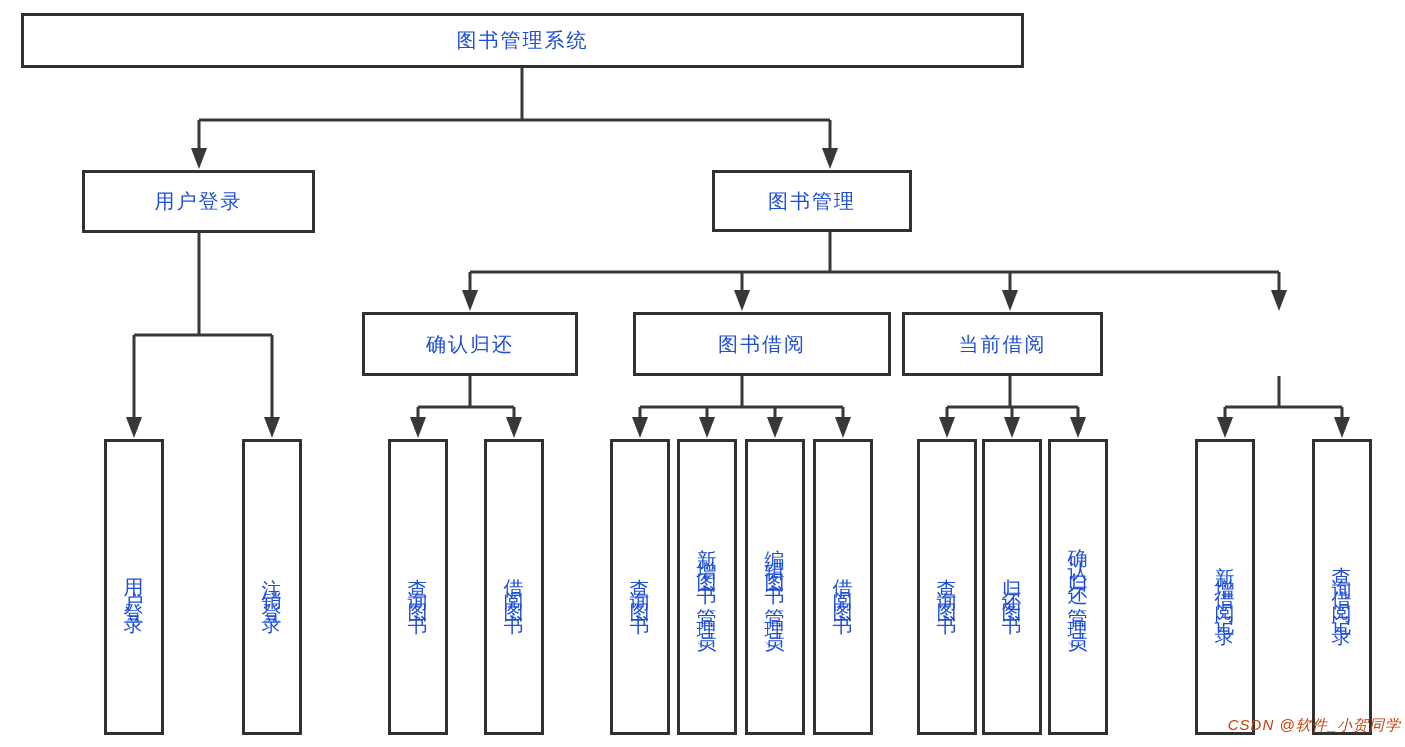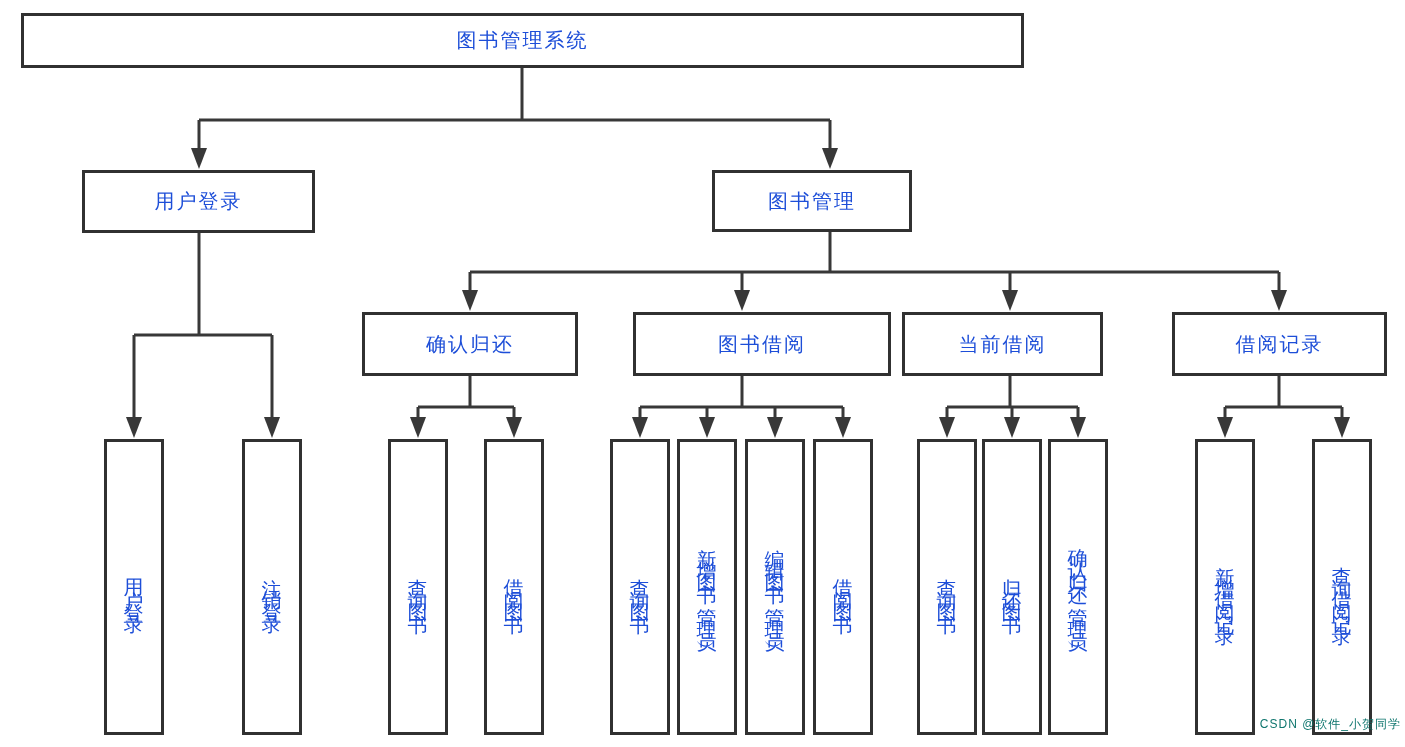--- a/index.html
+++ b/index.html
@@ -44,25 +44,26 @@
     text-orientation: mixed;
     font-size: 20px;
     letter-spacing: 12px;
     line-height: 1;
     white-space: nowrap;
   }
   .watermark {
     position: absolute;
     right: 4px;
     top: 716px;
-    font-size: 12px;
-    color: #0f766e;
+    font-size: 15px;
+    color: #c2410c;
     letter-spacing: 1px;
     z-index: 5;
     white-space: nowrap;
+    font-style: italic;
   }
   
   #n-root            { left: 21px;   top: 13px;  width: 1003px; height: 55px; }
   #n-user-login      { left: 82px;   top: 170px; width: 233px;  height: 63px; }
   #n-book-mgmt       { left: 712px;  top: 170px; width: 200px;  height: 62px; }
   #n-new-book-rec    { left: 362px;  top: 312px; width: 216px;  height: 64px; }
   #n-book-borrow     { left: 633px;  top: 312px; width: 258px;  height: 64px; }
   #n-current-borrow  { left: 902px;  top: 312px; width: 201px;  height: 64px; }
   #n-borrow-record   { left: 1172px; top: 312px; width: 215px;  height: 64px; }
   #v-user-login      { left: 104px; }
@@ -140,23 +141,20 @@
 
   <div class="box" id="n-new-book-rec">
     <span class="hlabel">确认归还</span>
   </div>
   <div class="box" id="n-book-borrow">
     <span class="hlabel">图书借阅</span>
   </div>
   <div class="box" id="n-current-borrow">
     <span class="hlabel">当前借阅</span>
   </div>
-  <div class="box" id="n-borrow-record">
-    <span class="hlabel">借阅记录</span>
-  </div>
 
   <div class="box vbox" id="v-user-login">
     <span class="vlabel">用户登录</span>
   </div>
   <div class="box vbox" id="v-logout">
     <span class="vlabel">注销登录</span>
   </div>
 
   <div class="box vbox" id="v-query-books-1">
     <span class="vlabel">查询图书</span>

